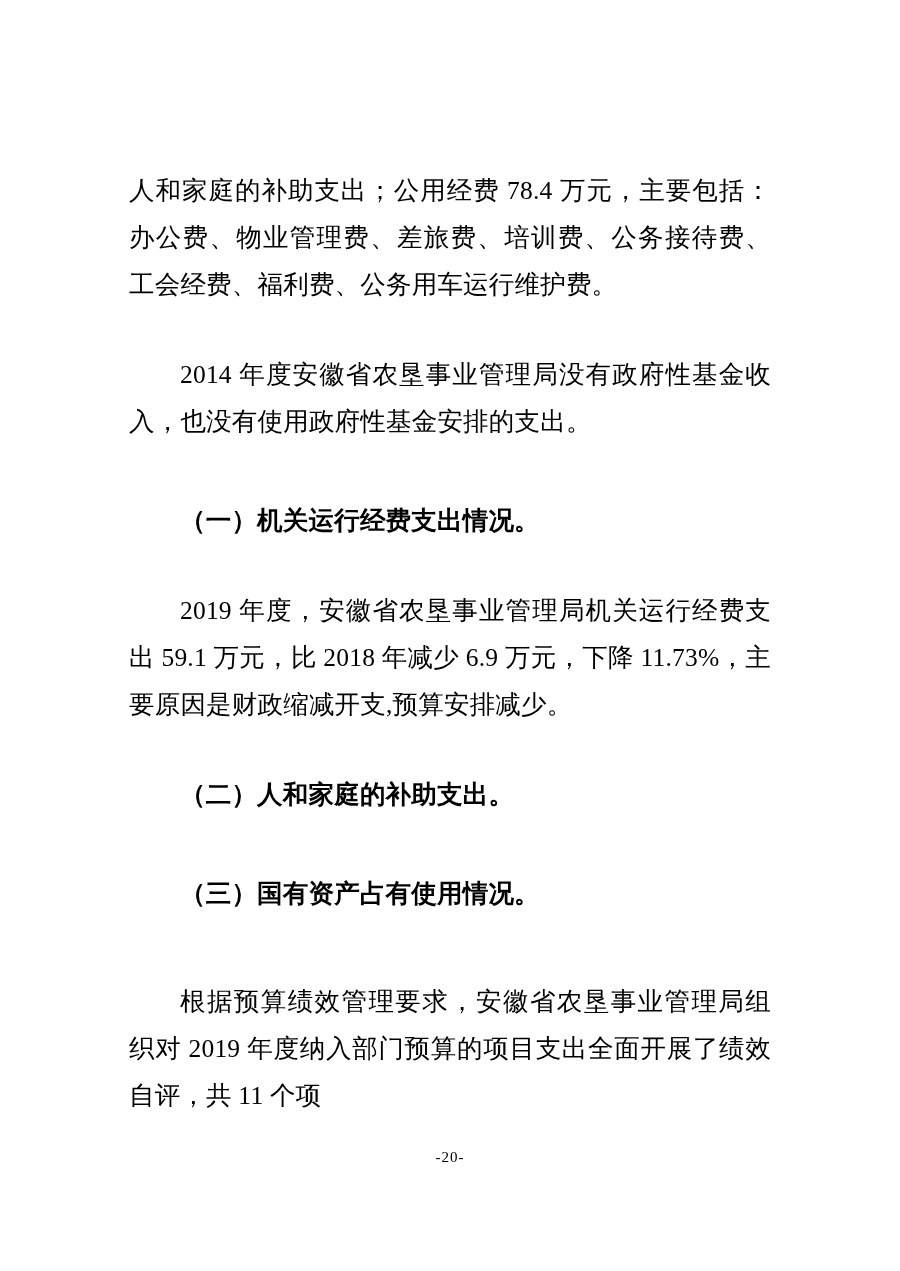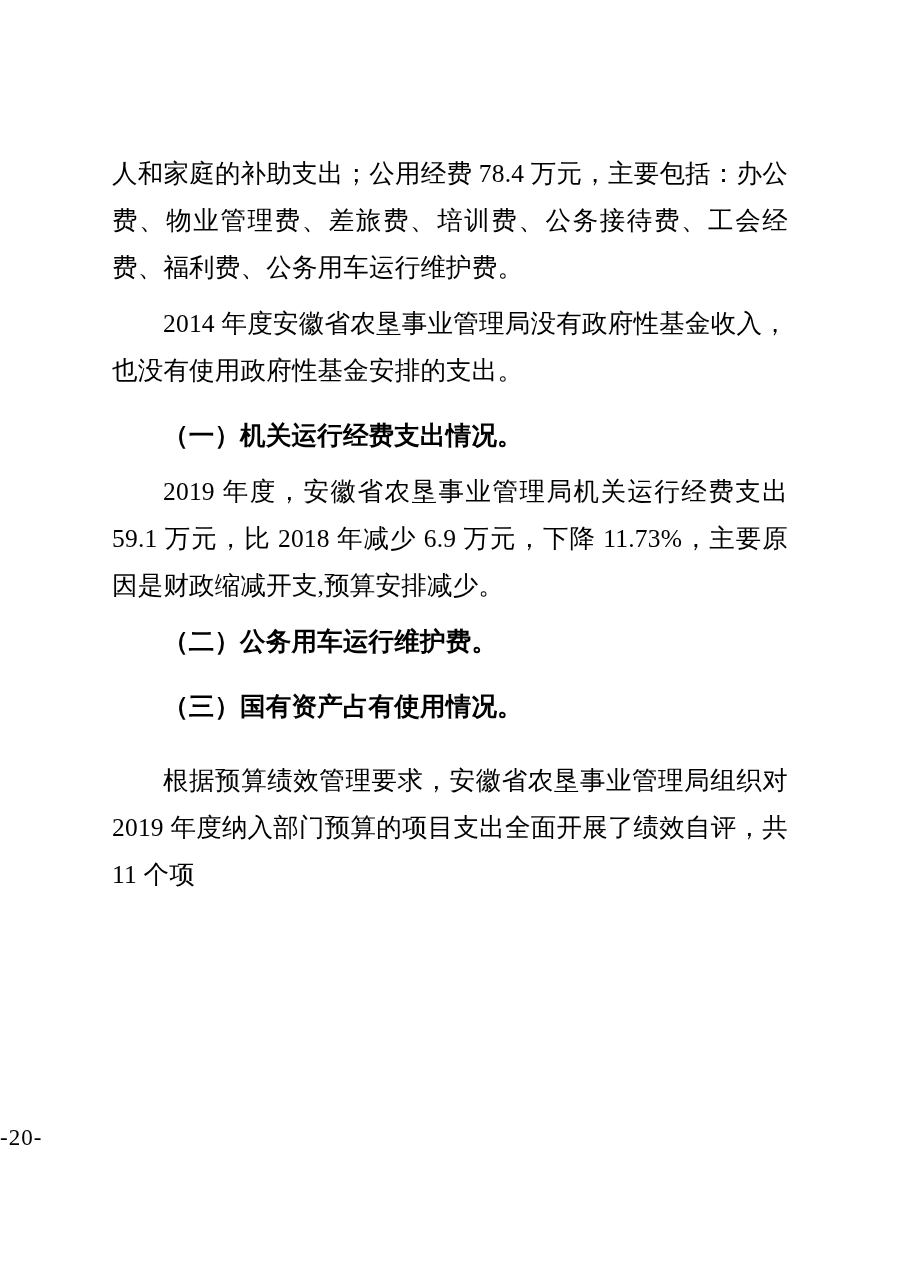--- a/index.html
+++ b/index.html
@@ -23,42 +23,42 @@
     position: relative;
   }
   .doc-body {
     font-size: 25.5px;
     line-height: 47px;
     letter-spacing: 0.2px;
     text-align: justify;
     text-justify: inter-ideograph;
   }
   p {
-    margin: 0;
+    margin: 17px;
     padding: 0;
   }
   .para {
     text-indent: 2em;
   }
   .para-noindent {
     text-indent: 0;
   }
   .bold {
     font-weight: bold;
   }
   .gap {
     height: 9px;
   }
   .page-number {
     position: absolute;
     left: 0;
     right: 0;
-    bottom: 120px;
-    text-align: left;
-    font-size: 23px;
+    bottom: 105px;
+    text-align: center;
+    font-size: 15px;
     font-family: "Liberation Serif", "DejaVu Serif", serif;
     letter-spacing: 1px;
   }
 </style>
 </head>
 <body>
 
 <div class="page">
   <div class="doc-body">
 
@@ -70,21 +70,21 @@
     <div class="gap"></div>
 
     <div class="gap"></div>
 
     <p class="para bold">（一）机关运行经费支出情况。</p>
     <div class="gap"></div>
 
     <p class="para">2019 年度，安徽省农垦事业管理局机关运行经费支出 59.1 万元，比 2018 年减少 6.9 万元，下降 11.73%，主要原因是财政缩减开支,预算安排减少。</p>
     <div class="gap"></div>
 
-    <p class="para bold">（二）公务用车运行维护费。</p>
+    <p class="para bold">（二）人和家庭的补助支出。</p>
     <div class="gap"></div>
 
     <div class="gap"></div>
 
     <p class="para bold">（三）国有资产占有使用情况。</p>
     <div class="gap"></div>
 
     <div class="gap"></div>
 
     <div class="gap"></div>

